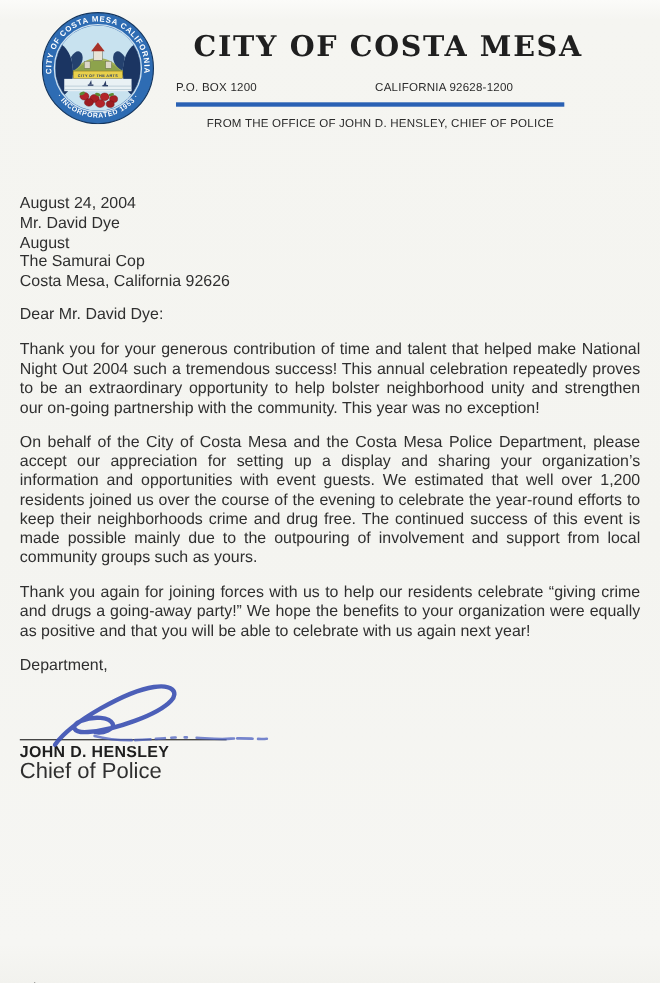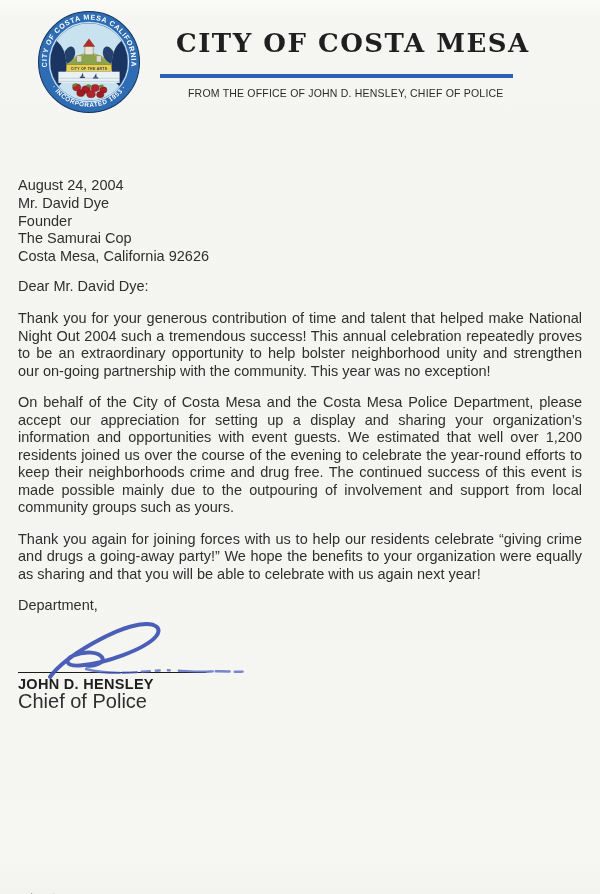--- a/index.html
+++ b/index.html
@@ -103,40 +103,44 @@
       <text font-size="7" font-weight="bold" fill="#ffffff" letter-spacing="0.7" font-family="Liberation Sans, DejaVu Sans, sans-serif">
         <textPath href="#arc-top" startOffset="50%" text-anchor="middle">CITY OF COSTA MESA   CALIFORNIA</textPath>
       </text>
       <text font-size="6.2" font-weight="bold" fill="#ffffff" letter-spacing="0.6" font-family="Liberation Sans, DejaVu Sans, sans-serif">
         <textPath href="#arc-bottom" startOffset="50%" text-anchor="middle">· INCORPORATED 1953 ·</textPath>
       </text>
     </svg>
 
     <div class="lh-text">
       <h1 class="lh-title">CITY OF COSTA MESA</h1>
+      <div class="lh-row">
+        <span class="lh-pobox">P.O. BOX 1200</span>
+        <span class="lh-statezip">CALIFORNIA 92628-1200</span>
+      </div>
       <div class="lh-rule"></div>
       <div class="lh-office">FROM THE OFFICE OF JOHN D. HENSLEY, CHIEF OF POLICE</div>
     </div>
   </div>
 
   <div class="letter-body">
     <div class="date">August 24, 2004</div>
 
     <div class="recipient">
       <div>Mr. David Dye</div>
-      <div>Founder</div>
+      <div>August</div>
       <div>The Samurai Cop</div>
       <div>Costa Mesa, California 92626</div>
     </div>
 
     <div class="salutation">Dear Mr. David Dye:</div>
 
     <p>Thank you for your generous contribution of time and talent that helped make National Night Out 2004 such a tremendous success!  This annual celebration repeatedly proves to be an extraordinary opportunity to help bolster neighborhood unity and strengthen our on-going partnership with the community.  This year was no exception!</p>
     <p>On behalf of the City of Costa Mesa and the Costa Mesa Police Department, please accept our appreciation for setting up a display and sharing your organization’s information and opportunities with event guests.  We estimated that well over 1,200 residents joined us over the course of the evening to celebrate the year-round efforts to keep their neighborhoods crime and drug free.  The continued success of this event is made possible mainly due to the outpouring of involvement and support from local community groups such as yours.</p>
-    <p>Thank you again for joining forces with us to help our residents celebrate “giving crime and drugs a going-away party!”  We hope the benefits to your organization were equally as sharing and that you will be able to celebrate with us again next year!</p>
+    <p>Thank you again for joining forces with us to help our residents celebrate “giving crime and drugs a going-away party!”  We hope the benefits to your organization were equally as positive and that you will be able to celebrate with us again next year!</p>
 
     <div class="closing">Department,</div>
 
     <div class="sig-block">
       <div class="sig-line"></div>
       <svg class="sig-scribble" viewBox="0 0 226 77">
         <path d="M 22,58 C 38,36 88,9 112,5.5 C 128,3 135,10 127.5,18 C 116,30.5 76,45 52,46.5 C 38,47.5 35.5,40.5 45.5,36.5 C 57.5,31.5 71.5,33 74.5,39 C 76.5,43.5 66,48 58.5,46.5" fill="none" stroke="#3d51b3" stroke-width="4" stroke-linecap="round" opacity="0.92"></path>
         <path d="M 58,50 C 84,57 110,52.5 131,51.5 C 152,50.5 166,54 182,52.5 C 196,51.5 206,53.5 216,52.5" fill="none" stroke="#4b5fc0" stroke-width="2.4" stroke-linecap="round" opacity="0.75" stroke-dasharray="34 3 14 5 8 6 4 8 2 9"></path>
       </svg>
       <div class="sig-name">JOHN D. HENSLEY</div>

